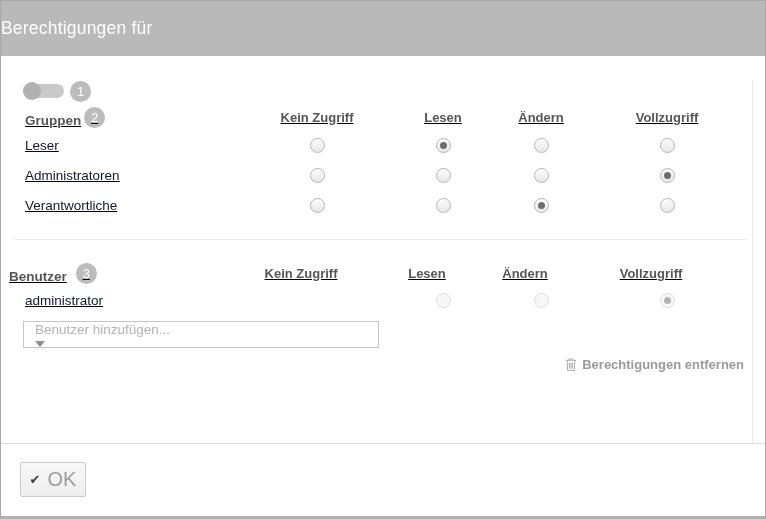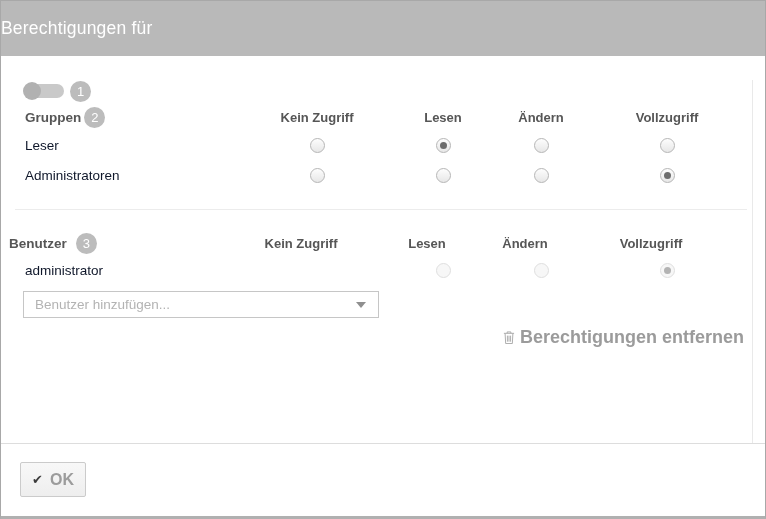--- a/index.html
+++ b/index.html
@@ -65,21 +65,21 @@
     margin-left: 24px;
     align-items: center;
     height: 30px;
   }
   .grow.head { height: 26px; }
   .groups-table { margin-top: 2px; }
   .users-table  { margin-top: 20px; }
   .users-table .grow { height: 29px; }
   .users-table .grow.head { height: 26px; margin-left: 8px; }
 
-  .cell { display: flex; justify-content: center; align-items: center; }
+  .cell { display: flex; justify-content: center; align-items: flex-end; text-decoration: underline; }
   .cell.lab { justify-content: flex-start; }
 
   .section-label { font-size: 13.5px; font-weight: 700; color: #565656; }
   .col-header    { font-size: 13px;  font-weight: 700; color: #565656; }
   .rowlabel      { font-size: 13.5px; color: #0f172a; }
   .cell.lab .badge { margin-left: 3px; }
   .users-table .cell.lab .badge { margin-left: 9px; }
 
   .radio {
     width: 15px; height: 15px; border-radius: 50%;
@@ -102,36 +102,37 @@
     border: none; border-top: 1px solid #ececec;
     margin: 19px 18px 0 14px;
   }
 
   
   .add-user {
     margin: 6px 0 0 22px;
     width: 356px; height: 27px;
     border: 1px solid #c6c6c6;
     background: #fff;
-    display: flex; align-items: center;
+    display: flex; align-items: flex-start;
     padding: 0 12px 0 11px;
     cursor: pointer;
+    flex-direction: column;
   }
   .add-user .ph { flex: 1; color: #b3b3b3; font-size: 13.5px; }
   .add-user .arrow {
     width: 0; height: 0;
     border-left: 5px solid transparent;
     border-right: 5px solid transparent;
     border-top: 6px solid #8f8f8f;
   }
 
   .remove-row { margin-top: 9px; text-align: right; padding-right: 21px; }
   .remove-link {
     display: inline-flex; align-items: center; gap: 5px;
-    color: #9b9b9b; font-size: 18px; font-weight: 700;
+    color: #9b9b9b; font-size: 13px; font-weight: 700;
     text-decoration: none; cursor: pointer;
   }
   .remove-link svg { color: #a8a8a8; }
 
   .footer {
     position: absolute; left: 0; right: 0; bottom: 0;
     height: 73px;
     border-top: 1px solid #ddd;
     background: #fff;
   }
@@ -139,21 +140,21 @@
     margin: 18px 0 0 19px;
     width: 66px; height: 35px;
     border: 1px solid #cbcbcb;
     border-radius: 2px;
     background: linear-gradient(#f8f8f8, #eeeeee);
     display: inline-flex; align-items: center; justify-content: center; gap: 7px;
     cursor: pointer;
     font-family: "Liberation Sans", sans-serif;
   }
   .ok-button .check { color: #3c3c3c; font-size: 13px; }
-  .ok-button .ok-label { color: #9c9c9c; font-size: 16px; font-weight: bold; }
+  .ok-button .ok-label { color: #9c9c9c; font-size: 20px; }
 </style>
 </head>
 <body>
 
 <div class="dialog">
 
   <div class="titlebar">
     <span>Berechtigungen für</span>
   </div>
 
@@ -216,20 +217,37 @@
             <span class="radio"></span>
           </div>
         <div class="cell">
             <span class="radio"></span>
           </div>
         <div class="cell">
             <span class="radio checked"></span>
           </div>
       </div>
 
+      <div class="grow">
+        <div class="cell lab">
+            <span class="rowlabel">Verantwortliche</span>
+          </div>
+        <div class="cell">
+            <span class="radio"></span>
+          </div>
+        <div class="cell">
+            <span class="radio"></span>
+          </div>
+        <div class="cell">
+            <span class="radio checked"></span>
+          </div>
+        <div class="cell">
+            <span class="radio"></span>
+          </div>
+      </div>
     </div>
 
     <hr class="section-divider">
 
     <div class="users-table">
       <div class="grow head">
         <div class="cell lab">
           <span class="section-label">Benutzer</span>
           <span class="badge">3</span>
         </div>

